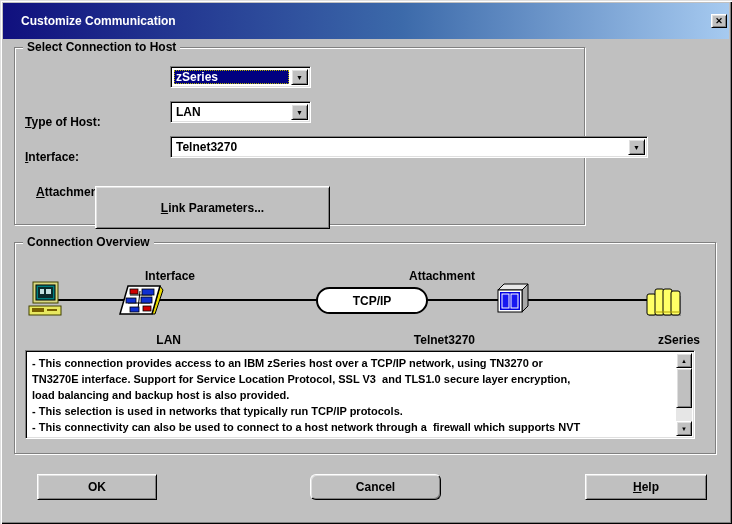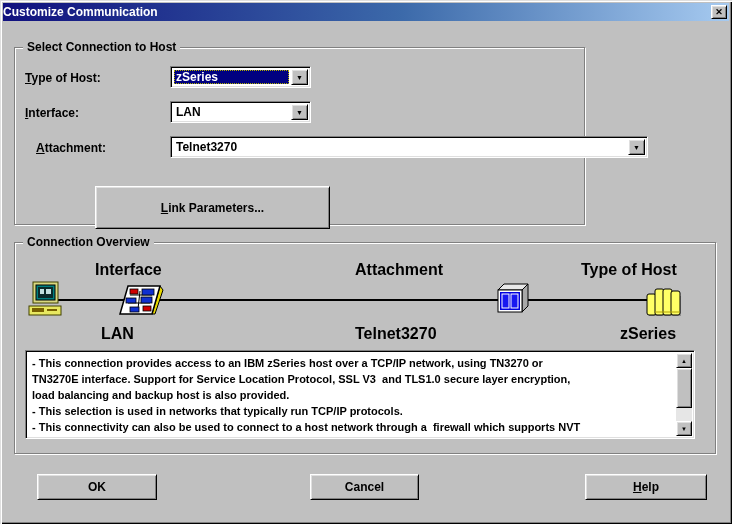--- a/index.html
+++ b/index.html
@@ -5,42 +5,42 @@
   html,body{margin:0;padding:0;background:#808080;}
   *{box-sizing:border-box;}
   .window{
     position:relative;width:732px;height:524px;background:#c0c0c0;
     font-family:"Liberation Sans",sans-serif;font-weight:700;color:#000;
     box-shadow:inset 1px 1px 0 #dfdfdf, inset 2px 2px 0 #ffffff,
                inset -1px -1px 0 #000000, inset -2px -2px 0 #808080;
     overflow:hidden;
   }
   .titlebar{
-    position:absolute;left:3px;top:3px;right:3px;height:18px;
+    position:absolute;left:3px;top:3px;right:3px;height:36px;
     background:linear-gradient(90deg,#10107e 0%,#3c6aaa 55%,#a6caf0 100%);
     display:flex;align-items:center;color:#fff;font-size:12px;
-    padding-left:0;
+    padding-left:18px;
   }
   .titletext{flex:1;white-space:nowrap;}
   .closebtn{
     width:16px;height:14px;margin-right:2px;background:#c0c0c0;color:#000;
     border:1px solid;border-color:#ffffff #000000 #000000 #ffffff;
     box-shadow:inset 1px 1px 0 #dfdfdf, inset -1px -1px 0 #808080;
     display:flex;align-items:center;justify-content:center;
     font-size:9px;line-height:1;cursor:pointer;
   }
   .groupbox{
     position:absolute;border:1px solid #808080;
     box-shadow:1px 1px 0 #ffffff, inset 1px 1px 0 #ffffff;
   }
   .legend{
     position:absolute;top:-8px;left:8px;background:#c0c0c0;
     padding:0 4px;font-size:12px;white-space:nowrap;
   }
-  .fieldlabel{position:absolute;font-size:12px;white-space:nowrap;}
+  .fieldlabel{position:absolute;font-size:12px;white-space:nowrap;margin-top:44px;}
   .mn{text-decoration:underline;}
   .combo{
     position:absolute;height:22px;background:#ffffff;
     border:1px solid;border-color:#808080 #ffffff #ffffff #808080;
     box-shadow:inset 1px 1px 0 #000000, inset -1px -1px 0 #dfdfdf;
   }
   .combo-value{
     position:absolute;left:3px;top:3px;bottom:3px;right:21px;
     font-size:12px;display:flex;align-items:center;padding-left:2px;
     white-space:nowrap;overflow:hidden;
@@ -56,21 +56,21 @@
     font-size:7px;line-height:1;cursor:pointer;
   }
   .btn{
     position:absolute;background:#c0c0c0;
     border:1px solid;border-color:#ffffff #000000 #000000 #ffffff;
     box-shadow:inset 1px 1px 0 #dfdfdf, inset -1px -1px 0 #808080;
     font-family:"Liberation Sans",sans-serif;font-weight:700;font-size:12px;
     display:flex;align-items:center;justify-content:center;cursor:pointer;
     white-space:nowrap;
   }
-  .ovlabel{position:absolute;font-size:16px;text-align:left;white-space:nowrap;}
+  .ovlabel{position:absolute;font-size:12px;text-align:right;white-space:nowrap;margin-top:8px;}
   .hline{position:absolute;top:299px;height:2px;background:#000;}
   .node-oval{
     position:absolute;left:316px;top:287px;width:112px;height:27px;
     background:#fff;border:2px solid #000;border-radius:14px;
     display:flex;align-items:center;justify-content:center;font-size:12px;
   }
   .icon{position:absolute;}
   .descbox{
     position:absolute;left:25px;top:350px;width:670px;height:89px;background:#ffffff;
     border:1px solid;border-color:#808080 #ffffff #ffffff #808080;
@@ -135,21 +135,20 @@
   <div class="btn" style="left:95px;top:186px;width:235px;height:43px;">
       <span><span class="mn">L</span><span>ink Parameters...</span></span>
     </div>
 
   <div class="groupbox" style="left:14px;top:242px;width:702px;height:212px;">
     <span class="legend">Connection Overview</span>
   </div>
 
   <div class="ovlabel" style="left:95px;top:261px;width:100px;">Interface</div>
   <div class="ovlabel" style="left:355px;top:261px;width:120px;">Attachment</div>
-  <div class="ovlabel" style="left:581px;top:261px;width:120px;">Type of Host</div>
 
   <div class="hline" style="left:46px;width:608px;"></div>
 
   <span class="icon" style="left:25px;top:281px;">
     <svg width="40" height="38" viewBox="0 0 40 38">
       <rect x="8" y="1" width="25" height="21" fill="#d8d880" stroke="#404000"></rect>
       <rect x="11" y="4" width="19" height="15" fill="#008080" stroke="#000"></rect>
       <rect x="13" y="6" width="15" height="11" fill="#0a2a2a"></rect>
       <rect x="15" y="8" width="4" height="5" fill="#c0e0e0"></rect>
       <rect x="21" y="8" width="5" height="5" fill="#c0e0e0"></rect>
@@ -168,20 +167,23 @@
       <line x1="22" y1="8" x2="20" y2="26" stroke="#000"></line>
       <rect x="12" y="6" width="8" height="5" fill="#d00000" stroke="#000" stroke-width="0.8"></rect>
       <rect x="24" y="6" width="12" height="6" fill="#1030d0" stroke="#000" stroke-width="0.8"></rect>
       <rect x="8" y="15" width="10" height="5" fill="#1030d0" stroke="#000" stroke-width="0.8"></rect>
       <rect x="23" y="14" width="11" height="6" fill="#1030d0" stroke="#000" stroke-width="0.8"></rect>
       <rect x="12" y="24" width="9" height="5" fill="#1030d0" stroke="#000" stroke-width="0.8"></rect>
       <rect x="25" y="23" width="8" height="5" fill="#d00000" stroke="#000" stroke-width="0.8"></rect>
     </svg>
   </span>
 
+  <div class="node-oval">
+    <span>TCP/IP</span>
+  </div>
 
   <span class="icon" style="left:495px;top:283px;">
     <svg width="36" height="34" viewBox="0 0 36 34">
       <polygon points="3,7 9,1 33,1 27,7" fill="#e8e8e8" stroke="#000"></polygon>
       <polygon points="27,7 33,1 33,23 27,29" fill="#a8a8a8" stroke="#000"></polygon>
       <rect x="3" y="7" width="24" height="22" fill="#ffffff" stroke="#000"></rect>
       <rect x="5" y="9" width="20" height="18" fill="#0000e0"></rect>
       <rect x="7" y="11" width="7" height="14" fill="#1818f0" stroke="#ffffff"></rect>
       <rect x="16" y="11" width="7" height="14" fill="#1818f0" stroke="#ffffff"></rect>
     </svg>
@@ -213,20 +215,20 @@
     <div class="vscroll">
       <div class="scrollbtn up">▲</div>
       <div class="scrollthumb"></div>
       <div class="scrollbtn down">▼</div>
     </div>
   </div>
 
   <div class="btn" style="left:37px;top:474px;width:120px;height:26px;">
       <span>OK</span>
     </div>
-  <div class="btn" style="left:310px;top:474px;width:109px;height:26px;">
+  <div class="btn" style="left:310px;top:474px;width:131px;height:26px;border-radius:6px;">
       <span>Cancel</span>
     </div>
   <div class="btn" style="left:585px;top:474px;width:122px;height:26px;">
       <span><span class="mn">H</span><span>elp</span></span>
     </div>
 
 </div>
 
 </body></html>

